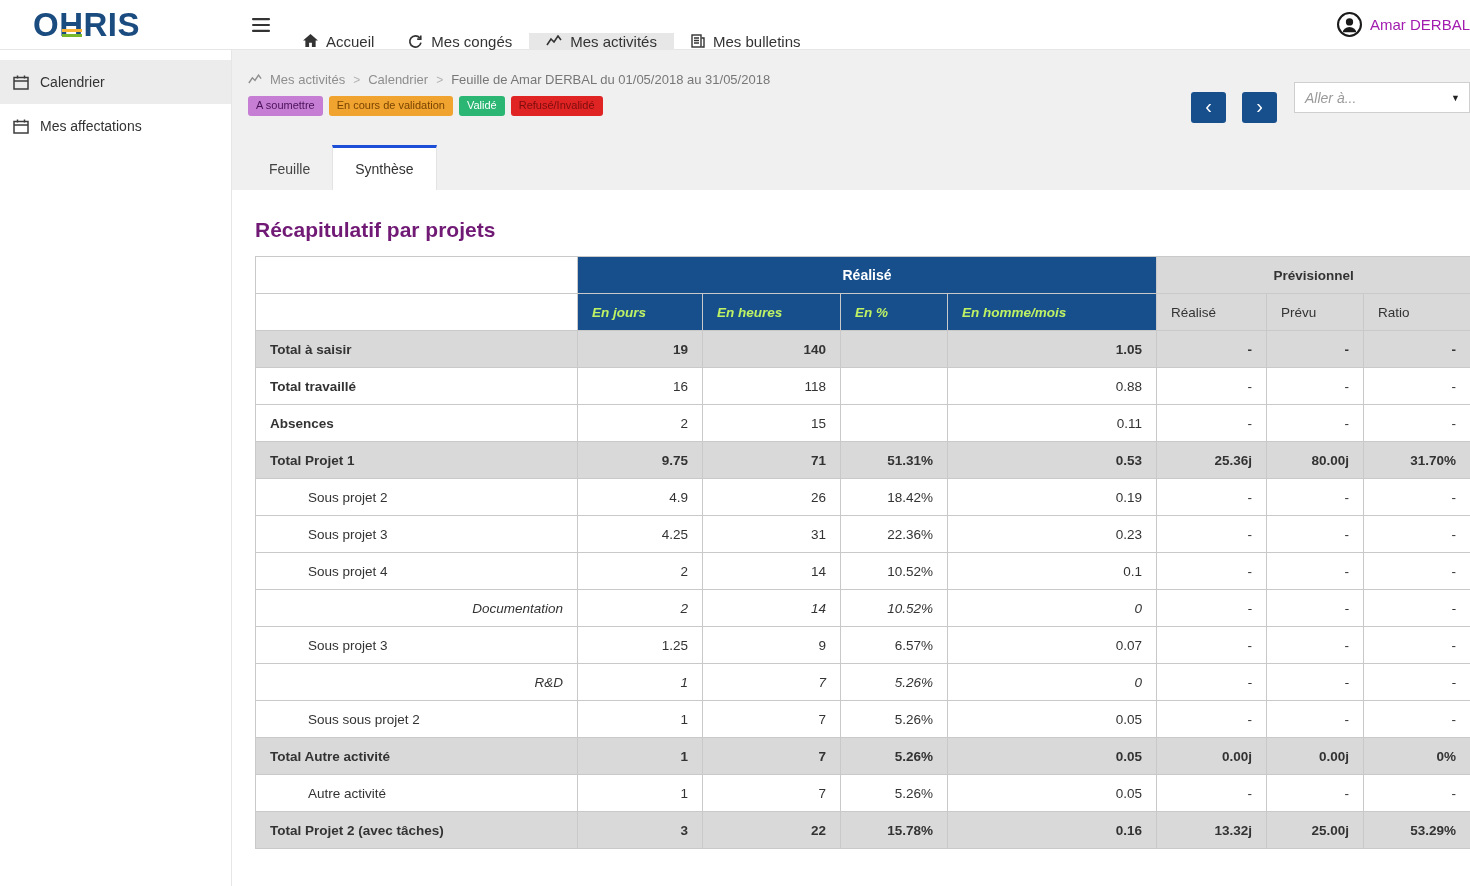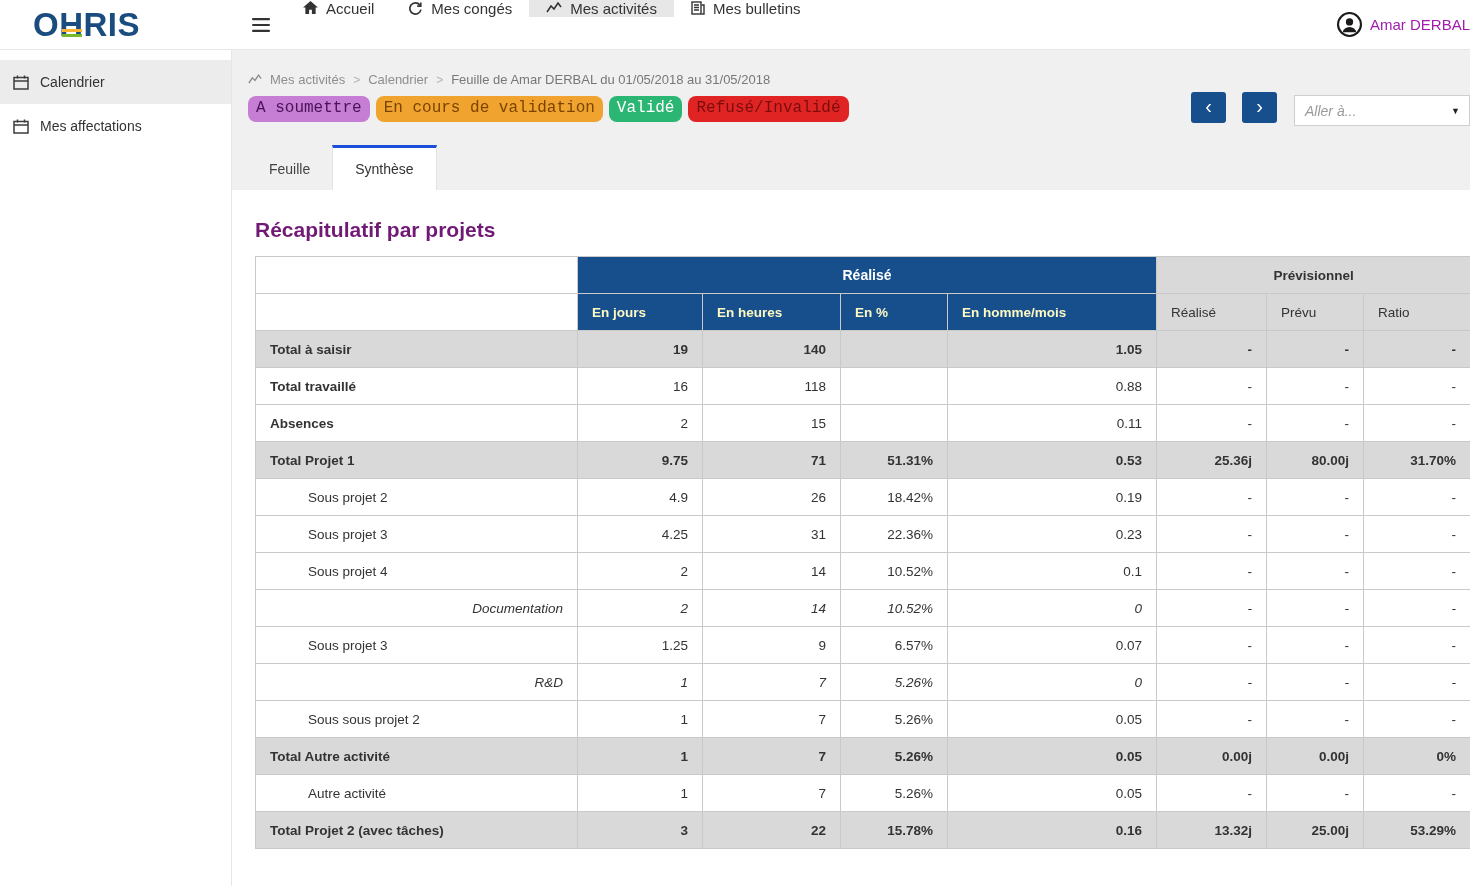--- a/index.html
+++ b/index.html
@@ -9,21 +9,21 @@
   
   .topbar { position:absolute; top:0; left:0; width:1470px; height:50px; background:#fff;
             display:flex; align-items:center; z-index:5; border-bottom:1px solid #e6e6e6; }
   .logo-wrap { flex:0 0 232px; width:232px; padding-left:33px; position:relative; cursor:pointer; }
   .logo-text { font-size:33px; font-weight:bold; color:#1b4c80; letter-spacing:0.5px; line-height:1; }
   .logo-deco { position:absolute; left:62px; bottom:4px; width:20px; }
   .logo-deco::before { content:""; display:block; height:3px; background:#f9b233; margin-bottom:2px; }
   .logo-deco::after  { content:""; display:block; height:3px; background:#76b82a; }
   .hamburger { margin-left:10px; width:38px; height:50px; background:none; border:none;
                display:flex; align-items:center; justify-content:center; color:#333; cursor:pointer; }
-  .topnav { display:flex; align-items:flex-start; height:50px; margin-left:6px; }
+  .topnav { display:flex; align-items:flex-end; height:50px; margin-left:6px; }
   .nav-item { display:flex; align-items:center; gap:8px; padding:0 17px; font-size:15px;
               color:#333; text-decoration:none; cursor:pointer; }
   .nav-item.active { background:#e7e7e7; }
   .user-menu { margin-left:auto; display:flex; align-items:center; gap:8px; height:50px;
                white-space:nowrap; cursor:pointer; }
   .user-name { font-size:15px; color:#a21caf; }
 
   
   .sidebar { position:absolute; top:50px; left:0; width:232px; height:836px; background:#fff;
              border-right:1px solid #e6e6e6; padding-top:10px; }
@@ -35,29 +35,29 @@
   
   .main { position:absolute; top:50px; left:232px; width:1238px; height:836px; background:#f0f0f0; }
 
   .breadcrumb { position:absolute; top:22px; left:16px; display:flex; align-items:center; gap:8px;
                 font-size:13px; color:#8e8e8e; }
   .breadcrumb .sep { color:#b3b3b3; font-size:12px; }
   .crumb { color:#8e8e8e; text-decoration:none; cursor:pointer; }
   .crumb.current { color:#777; cursor:default; }
 
   .badges { position:absolute; top:46px; left:16px; display:flex; gap:6px; }
-  .badge { font-size:16px; padding:3px 8px 4px; border-radius:8px; line-height:1.2;font-family:Liberation Mono, monospace; }
+  .badge { font-size:11px; padding:3px 8px 4px; border-radius:3px; line-height:1.2; }
 
   .pager-btn { position:absolute; top:42px; width:35px; height:31px; background:#164f8c; color:#fff;
                border:none; border-radius:3px; cursor:pointer; display:flex; align-items:center;
                justify-content:center; font-size:20px; line-height:1; padding-bottom:3px; }
   .pager-prev { right:244px; }
   .pager-next { right:193px; }
 
-  .goto { position:absolute; top:45px; right:0; width:176px; height:31px; background:#fff;
+  .goto { position:absolute; top:32px; right:0; width:176px; height:31px; background:#fff;
           border:1px solid #cfcfcf; display:flex; align-items:center; padding:0 24px 0 10px;
           cursor:pointer; }
   .goto-placeholder { font-style:italic; color:#9a9a9a; font-size:14px; }
   .goto-caret { position:absolute; right:9px; top:50%; transform:translateY(-50%); font-size:9px; color:#222; }
 
   .tabs { position:absolute; top:95px; left:15px; display:flex; height:45px; }
   .tab { display:flex; align-items:center; padding:0 22px; font-size:14px; color:#444;
          cursor:pointer; border-top:3px solid transparent; }
   .tab.active { background:#fff; border-top:3px solid #1d4ed8; border-left:1px solid #e3e3e3;
                 border-right:1px solid #e3e3e3; color:#333; }
@@ -67,21 +67,21 @@
   .panel-title { font-size:21px; font-weight:bold; color:#701a75; margin:0 2px 14px 0; }
 
   
   table.summary { border-collapse:collapse; table-layout:fixed; width:1215px;
                   font-size:13.5px; color:#333; }
   .summary th, .summary td { border:1px solid #c9c9c9; height:37px; padding:0 14px;
                              vertical-align:middle; }
   .summary th.blank { background:#fff; }
   .summary th.group-blue { background:#164f8c; color:#fff; text-align:center; font-weight:bold; font-size:14px; }
   .summary th.group-gray { background:#d9d9d9; color:#333; text-align:center; font-weight:bold; }
-  .summary th.col-blue { background:#164f8c; color:#fef9c3; text-align:left; font-weight:bold; }
+  .summary th.col-blue { background:#164f8c; color:#bef264; text-align:left; font-weight:bold;font-style:italic; }
   .summary th.col-gray { background:#d9d9d9; color:#333; text-align:left; font-weight:normal; }
   .summary td.label-cell { text-align:left; }
   .summary td.value-cell { text-align:right; }
   .summary tr.row-total td { background:#d9d9d9; font-weight:bold; }
   .summary tr.row-bold td.label-cell { font-weight:bold; }
   .summary tr.row-sub td.label-cell { padding-left:52px; }
   .summary tr.row-task td { font-style:italic; }
   .summary tr.row-task td.label-cell { text-align:right; }
 </style>
 </head>

